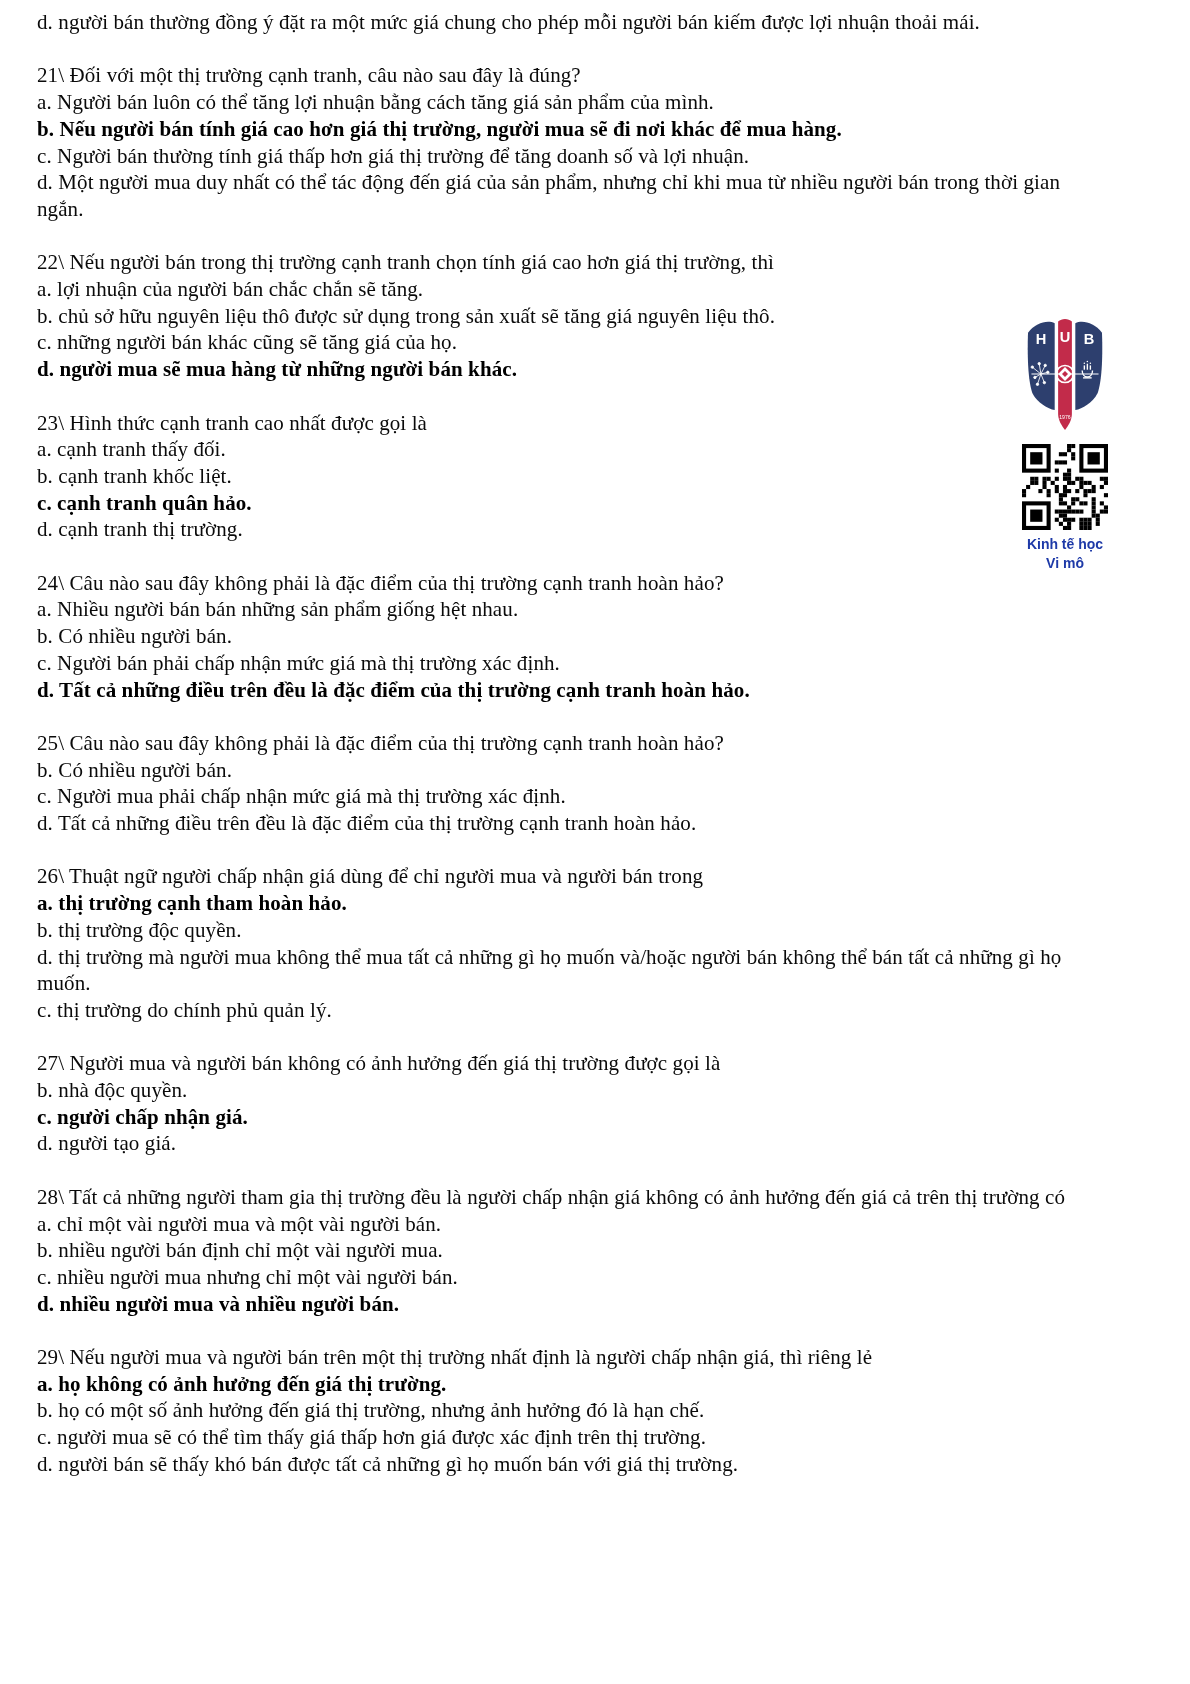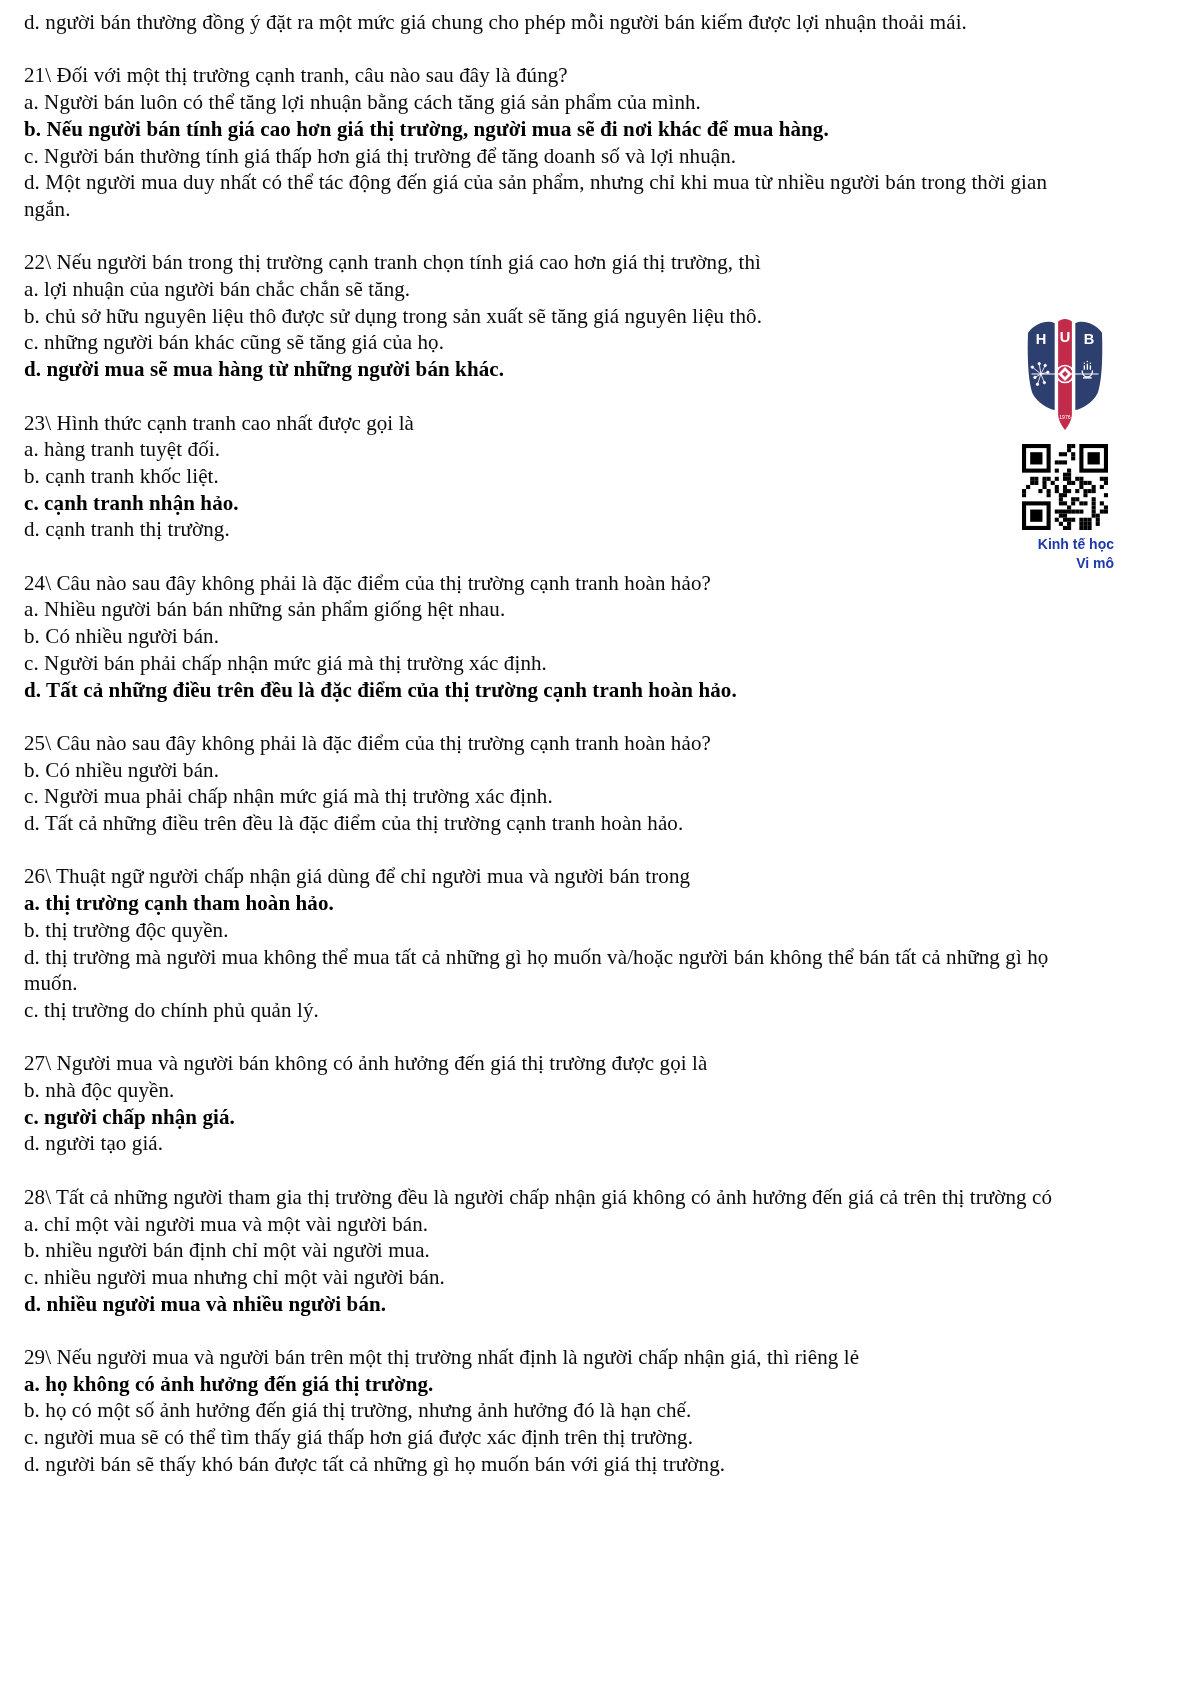--- a/index.html
+++ b/index.html
@@ -2,30 +2,30 @@
 <html lang="vi"><head>
 <meta charset="utf-8">
 <title>Kinh tế học Vi mô - Trắc nghiệm</title>
 <style>
   html,body{margin:0;padding:0;}
   body{
     width:1190px;height:1684px;background:#ffffff;position:relative;
     font-family:"Liberation Serif","DejaVu Serif",serif;color:#0a0a0a;
     overflow:hidden;
   }
-  .content{position:absolute;left:24px;top:9px;width:1063px;}
+  .content{position:absolute;left:37px;top:9px;width:1063px;}
   .line{margin:0;font-size:21px;line-height:26.7px;letter-spacing:0.1px;}
   .question{margin-top:26.7px;}
   .bold{font-weight:bold;color:#000;}
   .side{position:absolute;left:1016px;top:305px;width:98px;text-align:center;}
   .logo-svg{width:86px;height:138px;display:block;margin:0 auto;}
   .qr-svg{width:88px;height:86px;display:block;margin:1px auto 0;background:#fff;}
   .caption{
     font-family:"Liberation Sans","DejaVu Sans",sans-serif;font-weight:bold;
-    font-size:14px;line-height:19px;margin-top:5px;text-align:right;
+    font-size:14px;line-height:19px;margin-top:5px;
   }
 </style>
 </head>
 <body>
 
 <main class="content">
   <p class="line">d. người bán thường đồng ý đặt ra một mức giá chung cho phép mỗi người bán kiếm được lợi nhuận thoải mái.</p>
   <div id="questions">
   <section class="question">
     <p class="line stem">21\ Đối với một thị trường cạnh tranh, câu nào sau đây là đúng?</p>
@@ -38,23 +38,23 @@
   <section class="question">
     <p class="line stem">22\ Nếu người bán trong thị trường cạnh tranh chọn tính giá cao hơn giá thị trường, thì</p>
   <p class="line option">a. lợi nhuận của người bán chắc chắn sẽ tăng.</p>
         <p class="line option">b. chủ sở hữu nguyên liệu thô được sử dụng trong sản xuất sẽ tăng giá nguyên liệu thô.</p>
         <p class="line option">c. những người bán khác cũng sẽ tăng giá của họ.</p>
         <p class="line option bold">d. người mua sẽ mua hàng từ những người bán khác.</p>
       </section>
 
   <section class="question">
     <p class="line stem">23\ Hình thức cạnh tranh cao nhất được gọi là</p>
-  <p class="line option">a. hàng tranh tuyệt đối.</p>
+  <p class="line option">a. cạnh tranh thấy đối.</p>
         <p class="line option">b. cạnh tranh khốc liệt.</p>
-        <p class="line option bold">c. cạnh tranh nhận hảo.</p>
+        <p class="line option bold">c. cạnh tranh quân hảo.</p>
         <p class="line option">d. cạnh tranh thị trường.</p>
       </section>
 
   <section class="question">
     <p class="line stem">24\ Câu nào sau đây không phải là đặc điểm của thị trường cạnh tranh hoàn hảo?</p>
   <p class="line option">a. Nhiều người bán bán những sản phẩm giống hệt nhau.</p>
         <p class="line option">b. Có nhiều người bán.</p>
         <p class="line option">c. Người bán phải chấp nhận mức giá mà thị trường xác định.</p>
         <p class="line option bold">d. Tất cả những điều trên đều là đặc điểm của thị trường cạnh tranh hoàn hảo.</p>
       </section>

